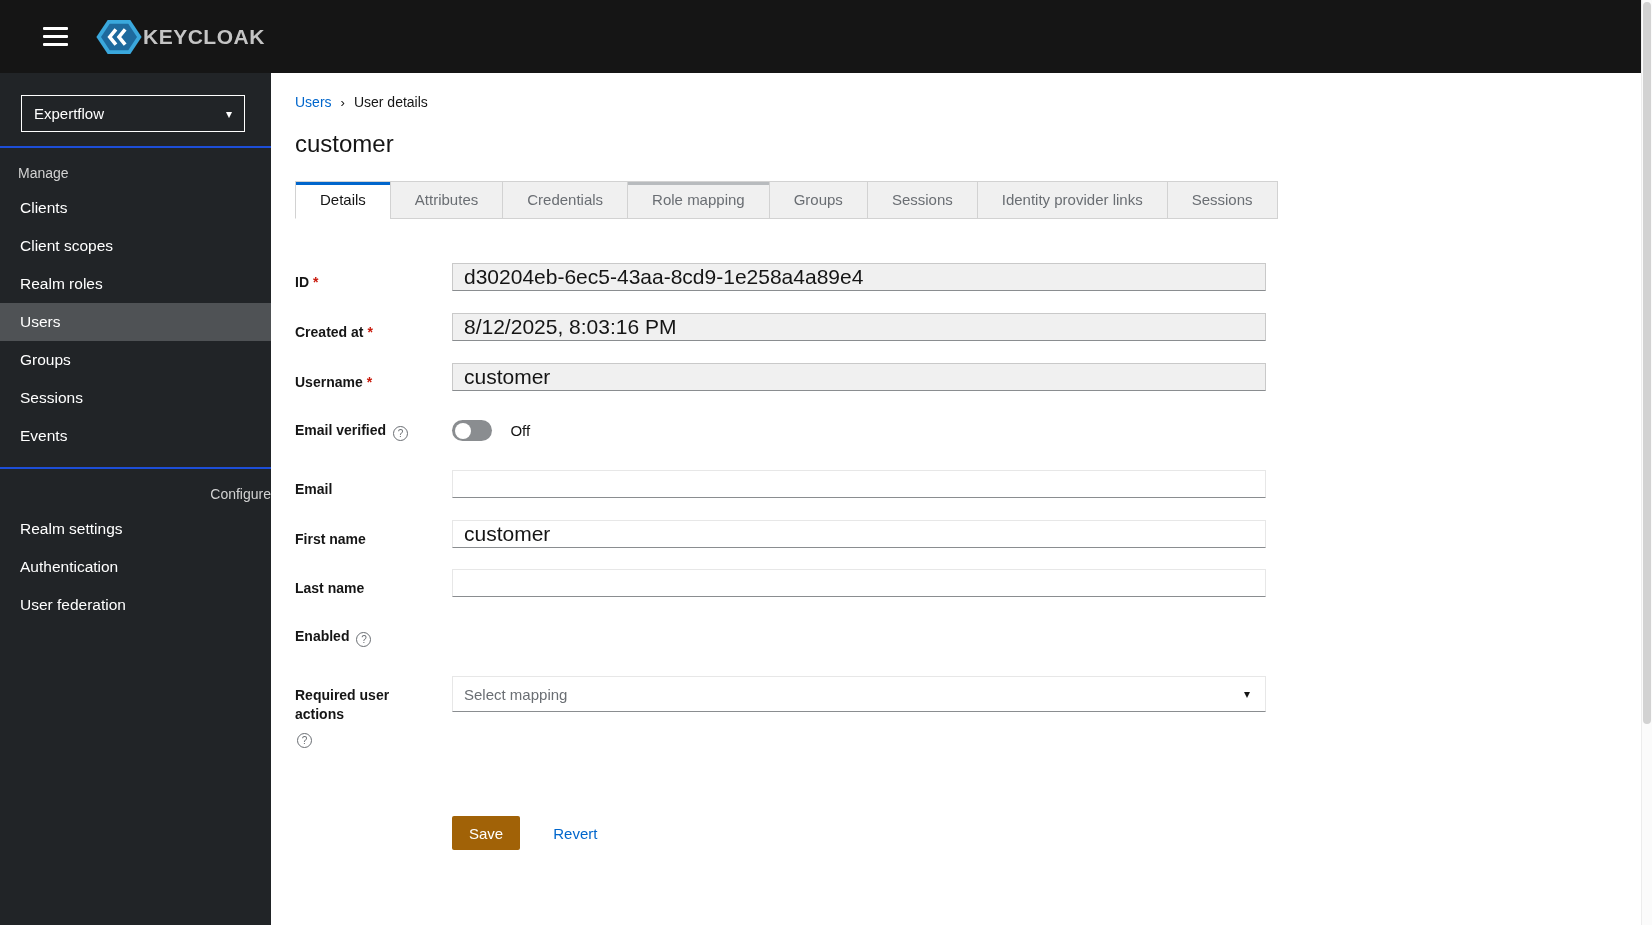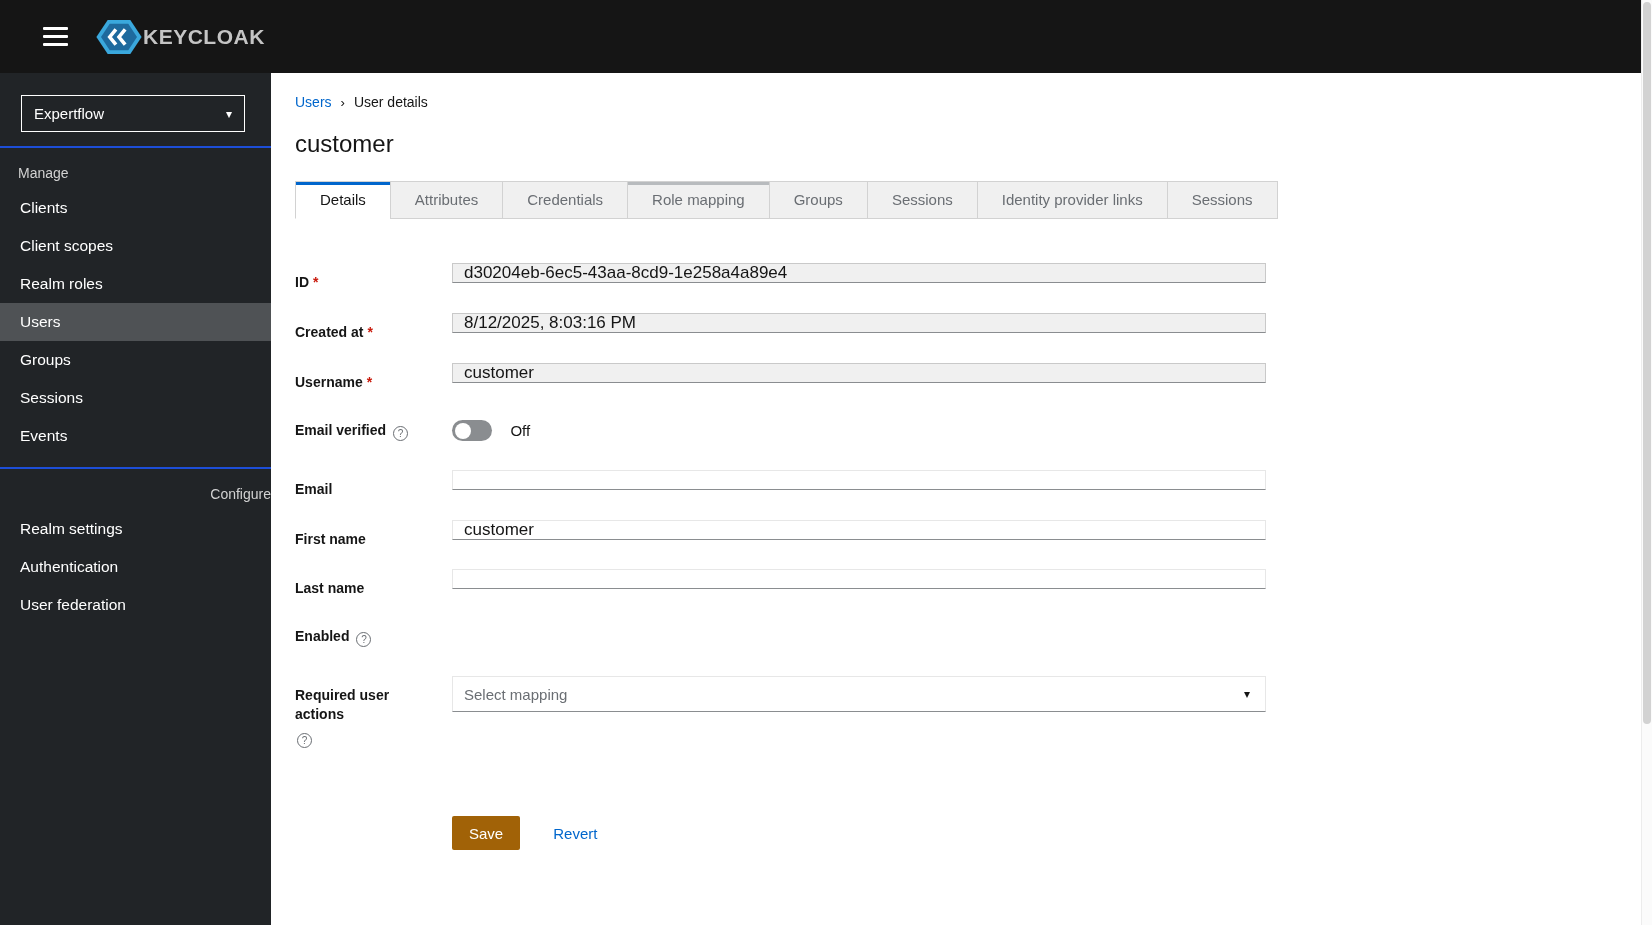--- a/index.html
+++ b/index.html
@@ -85,21 +85,21 @@
   .help-icon {
     display:inline-block; width:15px; height:15px; border:1px solid #6a6e73;
     border-radius:50%; color:#6a6e73; font-size:10px; line-height:13px;
     text-align:center; font-weight:400; margin-left:7px; vertical-align:-2px;
     cursor:pointer;
   }
   .help-icon.block { display:inline-block; margin:9px 0 0 2px; }
   .form-field-col { flex:1 1 auto; max-width:814px; }
 
   .text-input {
-    width:100%; height:20px; font-size:17px; font-family:inherit; color:#151515;
+    width:100%; height:28px; font-size:21px; font-family:inherit; color:#151515;
     padding:0 11px; background:#ffffff; border:1px solid #e7e7e7;
     border-bottom:1px solid #8a8d90; border-radius:0; outline:none;
   }
   .text-input.disabled {
     background:#f0f0f0; border:1px solid #c9c9c9; border-bottom-color:#8a8d90;
     color:#151515;
   }
 
   .switch {
     width:40px; height:21px; border-radius:11px; background:#8a8d90;

